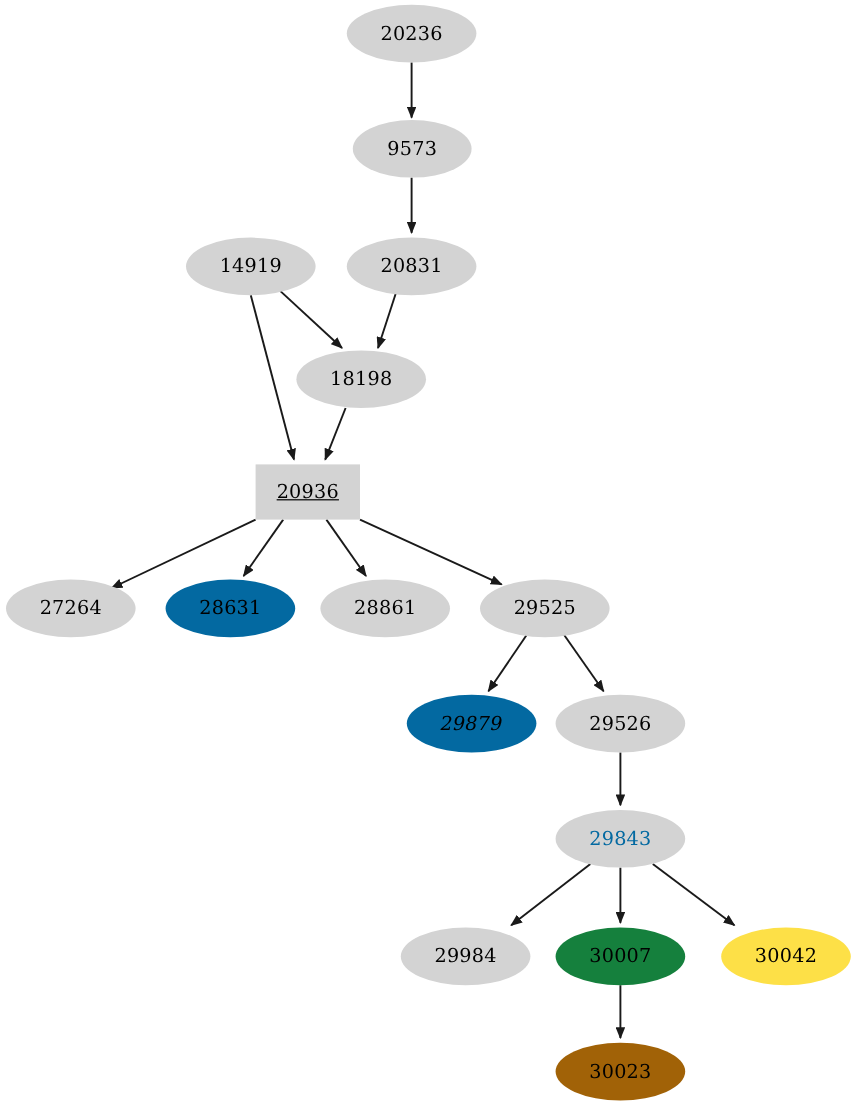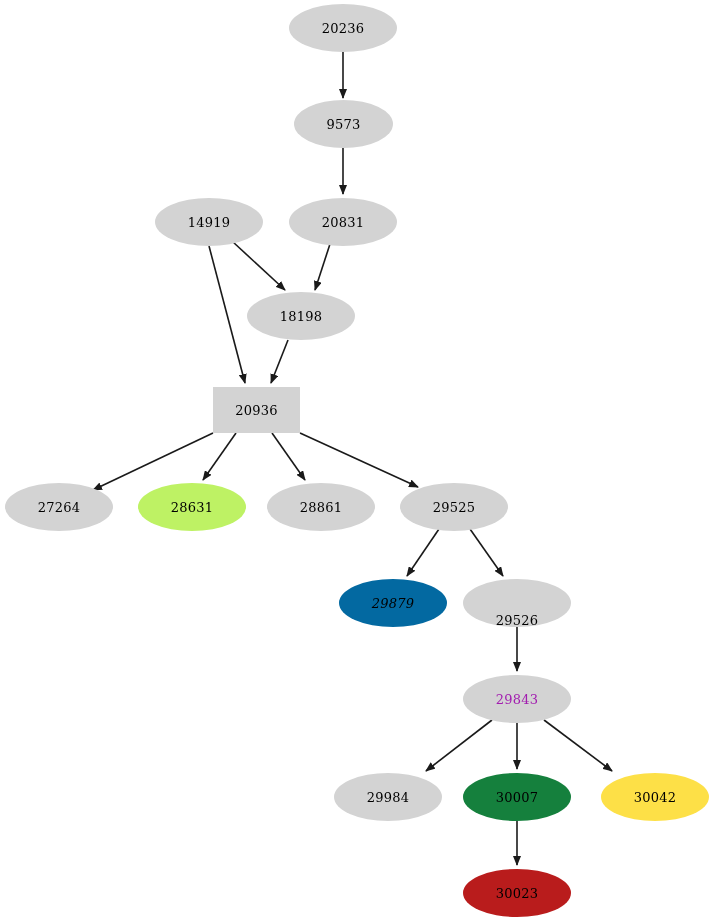--- a/index.html
+++ b/index.html
@@ -31,31 +31,32 @@
     width: 711px;
     height: 923px;
   }
   .node {
     position: absolute;
     display: flex;
     align-items: center;
     justify-content: center;
     box-sizing: border-box;
     color: #000000;
-    font-size: 13px;
+    font-size: 16px;
     line-height: 1;
     letter-spacing: 0.2px;
     white-space: nowrap;
     user-select: none;
   }
   .node.ellipse {
     border-radius: 50%;
   }
   .node.box {
     border-radius: 0;
+    text-decoration: underline;
   }
   .node-label {
     pointer-events: none;
   }
 </style>
 </head>
 <body>
 
 <div id="graph-canvas">
   <svg id="edge-layer" viewBox="0 0 711 923" xmlns="http://www.w3.org/2000/svg">
@@ -99,44 +100,44 @@
       </div>
       <div class="node ellipse" style="left: 247px; top: 292px; width: 108px; height: 48px; background: rgb(211, 211, 211); color: rgb(0, 0, 0);">
         <span class="node-label">18198</span>
       </div>
       <div class="node box" style="left: 213px; top: 387px; width: 87px; height: 46px; background: rgb(211, 211, 211); color: rgb(0, 0, 0);">
         <span class="node-label">20936</span>
       </div>
       <div class="node ellipse" style="left: 5px; top: 483px; width: 108px; height: 48px; background: rgb(211, 211, 211); color: rgb(0, 0, 0);">
         <span class="node-label">27264</span>
       </div>
-      <div class="node ellipse" style="left: 138px; top: 483px; width: 108px; height: 48px; background: #bef264; color: rgb(0, 0, 0);">
+      <div class="node ellipse" style="left: 138px; top: 483px; width: 108px; height: 48px; background: #0369a1; color: rgb(0, 0, 0);">
         <span class="node-label">28631</span>
       </div>
       <div class="node ellipse" style="left: 267px; top: 483px; width: 108px; height: 48px; background: rgb(211, 211, 211); color: rgb(0, 0, 0);">
         <span class="node-label">28861</span>
       </div>
       <div class="node ellipse" style="left: 400px; top: 483px; width: 108px; height: 48px; background: rgb(211, 211, 211); color: rgb(0, 0, 0); justify-content: center;">
         <span class="node-label">29525</span>
       </div>
       <div class="node ellipse" style="left: 339px; top: 579px; width: 108px; height: 48px; background: #0369a1; color: rgb(0, 0, 0); font-style: italic;">
         <span class="node-label">29879</span>
       </div>
-      <div class="node ellipse" style="left: 463px; top: 579px; width: 108px; height: 48px; background: rgb(211, 211, 211); color: rgb(0, 0, 0); align-items: flex-end;">
+      <div class="node ellipse" style="left: 463px; top: 579px; width: 108px; height: 48px; background: rgb(211, 211, 211); color: rgb(0, 0, 0);">
         <span class="node-label">29526</span>
       </div>
-      <div class="node ellipse" style="left: 463px; top: 675px; width: 108px; height: 48px; background: rgb(211, 211, 211); color: #a21caf;">
+      <div class="node ellipse" style="left: 463px; top: 675px; width: 108px; height: 48px; background: rgb(211, 211, 211); color: #0369a1;">
         <span class="node-label">29843</span>
       </div>
       <div class="node ellipse" style="left: 334px; top: 773px; width: 108px; height: 48px; background: rgb(211, 211, 211); color: rgb(0, 0, 0);">
         <span class="node-label">29984</span>
       </div>
       <div class="node ellipse" style="left: 463px; top: 773px; width: 108px; height: 48px; background: #15803d; color: rgb(0, 0, 0);">
         <span class="node-label">30007</span>
       </div>
       <div class="node ellipse" style="left: 601px; top: 773px; width: 108px; height: 48px; background: #fde047; color: rgb(0, 0, 0);">
         <span class="node-label">30042</span>
       </div>
-      <div class="node ellipse" style="left: 463px; top: 869px; width: 108px; height: 48px; background: #b91c1c; color: rgb(0, 0, 0); align-items: center;">
+      <div class="node ellipse" style="left: 463px; top: 869px; width: 108px; height: 48px; background: #a16207; color: rgb(0, 0, 0); align-items: center;">
         <span class="node-label">30023</span>
       </div>
     </div>
 </div>
 
 </body></html>

